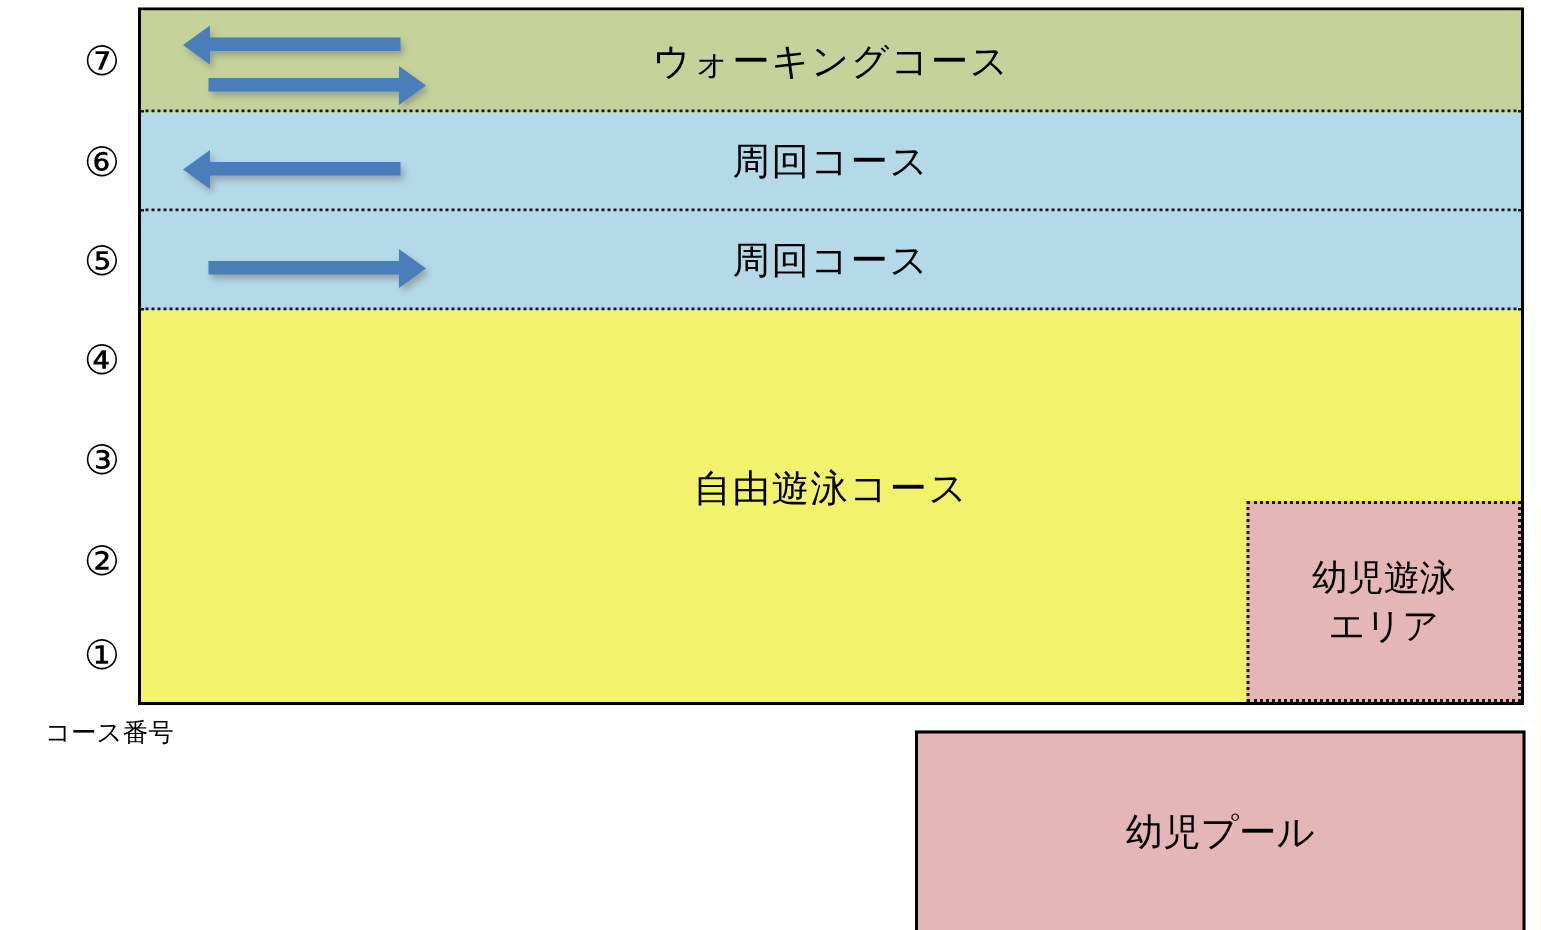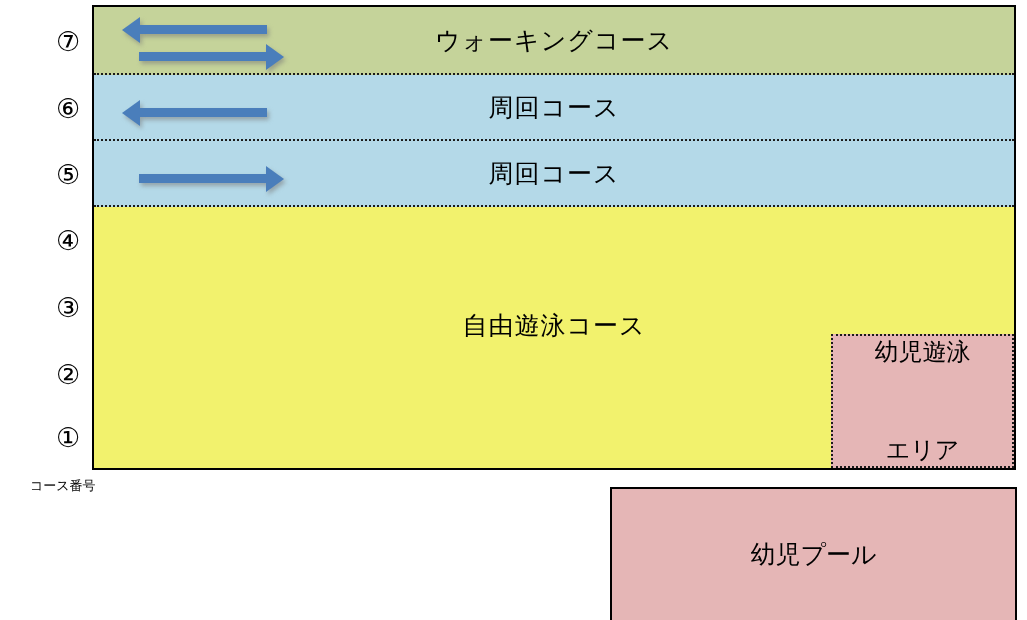--- a/index.html
+++ b/index.html
@@ -121,21 +121,21 @@
     left: 737px;
     top: 327px;
     width: 183px;
     height: 134px;
     background: #e5b6b6;
     border: 2px dotted #1a1a1a;
     box-sizing: border-box;
     display: flex;
     flex-direction: column;
     align-items: center;
-    justify-content: space-between;
+    justify-content: center;
     line-height: 1.35;
   }
   .kids-area .area-line {
     font-size: 24px;
     color: #000000;
     font-family: "DejaVu Sans", "Liberation Sans", sans-serif;
     white-space: nowrap;
   }
 
   
@@ -168,21 +168,21 @@
     font-size: 27px;
     color: #000000;
     font-family: "DejaVu Sans", "Liberation Sans", sans-serif;
     line-height: 1;
   }
 
   .course-caption {
     position: absolute;
     left: 30px;
     top: 477px;
-    font-size: 13px;
+    font-size: 17px;
     color: #000000;
     font-family: "DejaVu Sans", "Liberation Sans", sans-serif;
     white-space: nowrap;
   }
 </style>
 </head>
 <body>
 
 <div id="stage">
 

